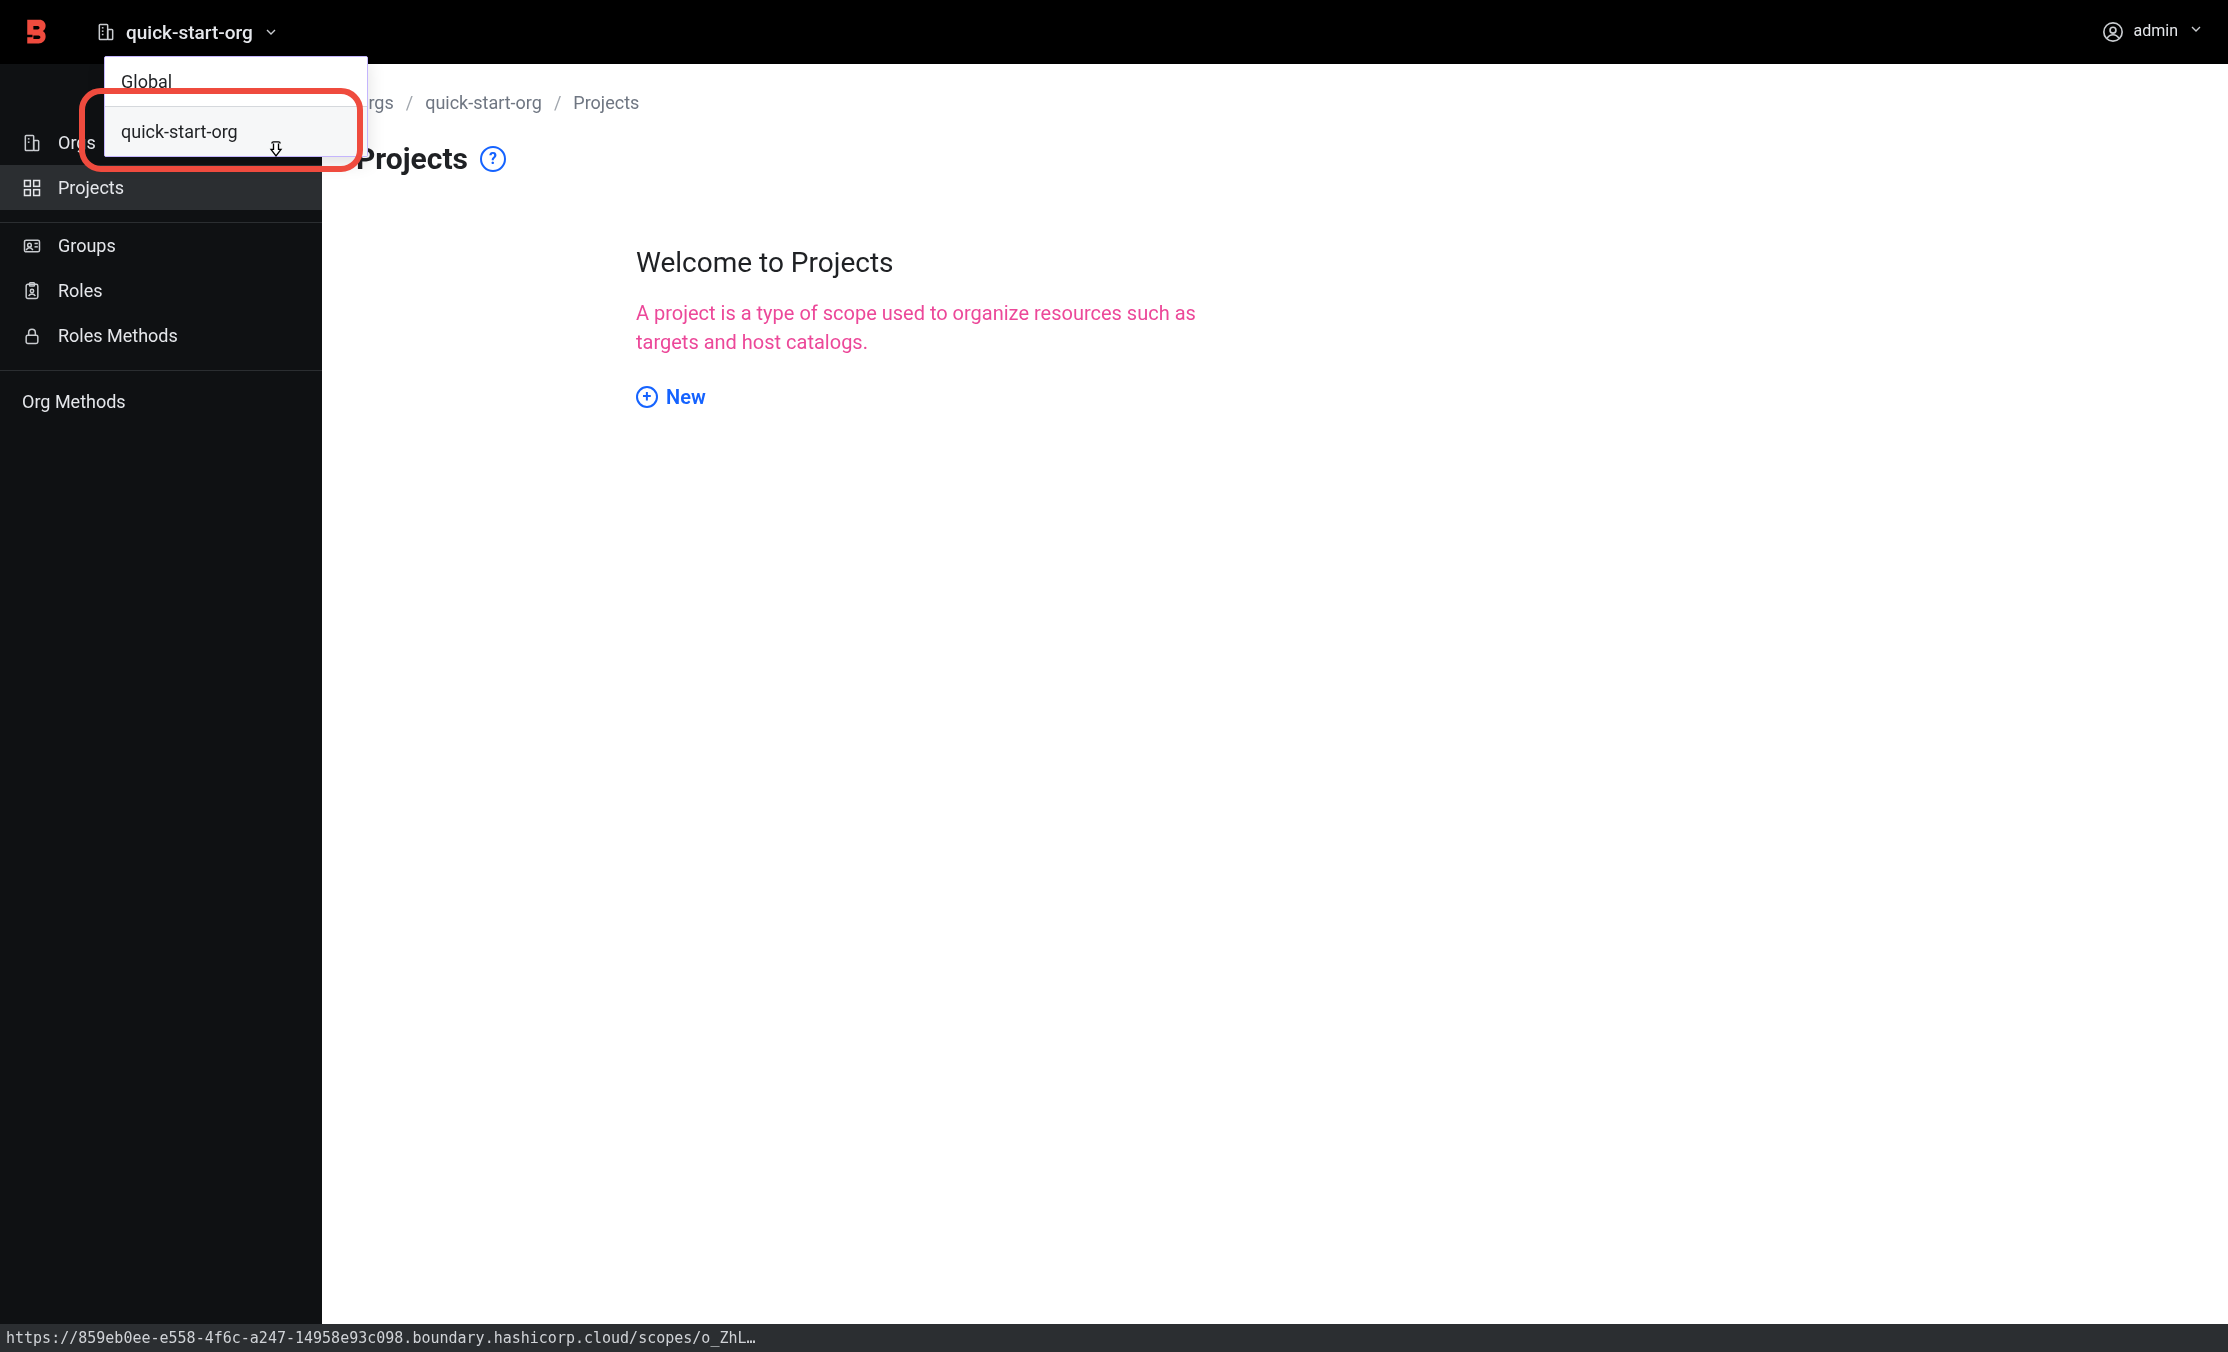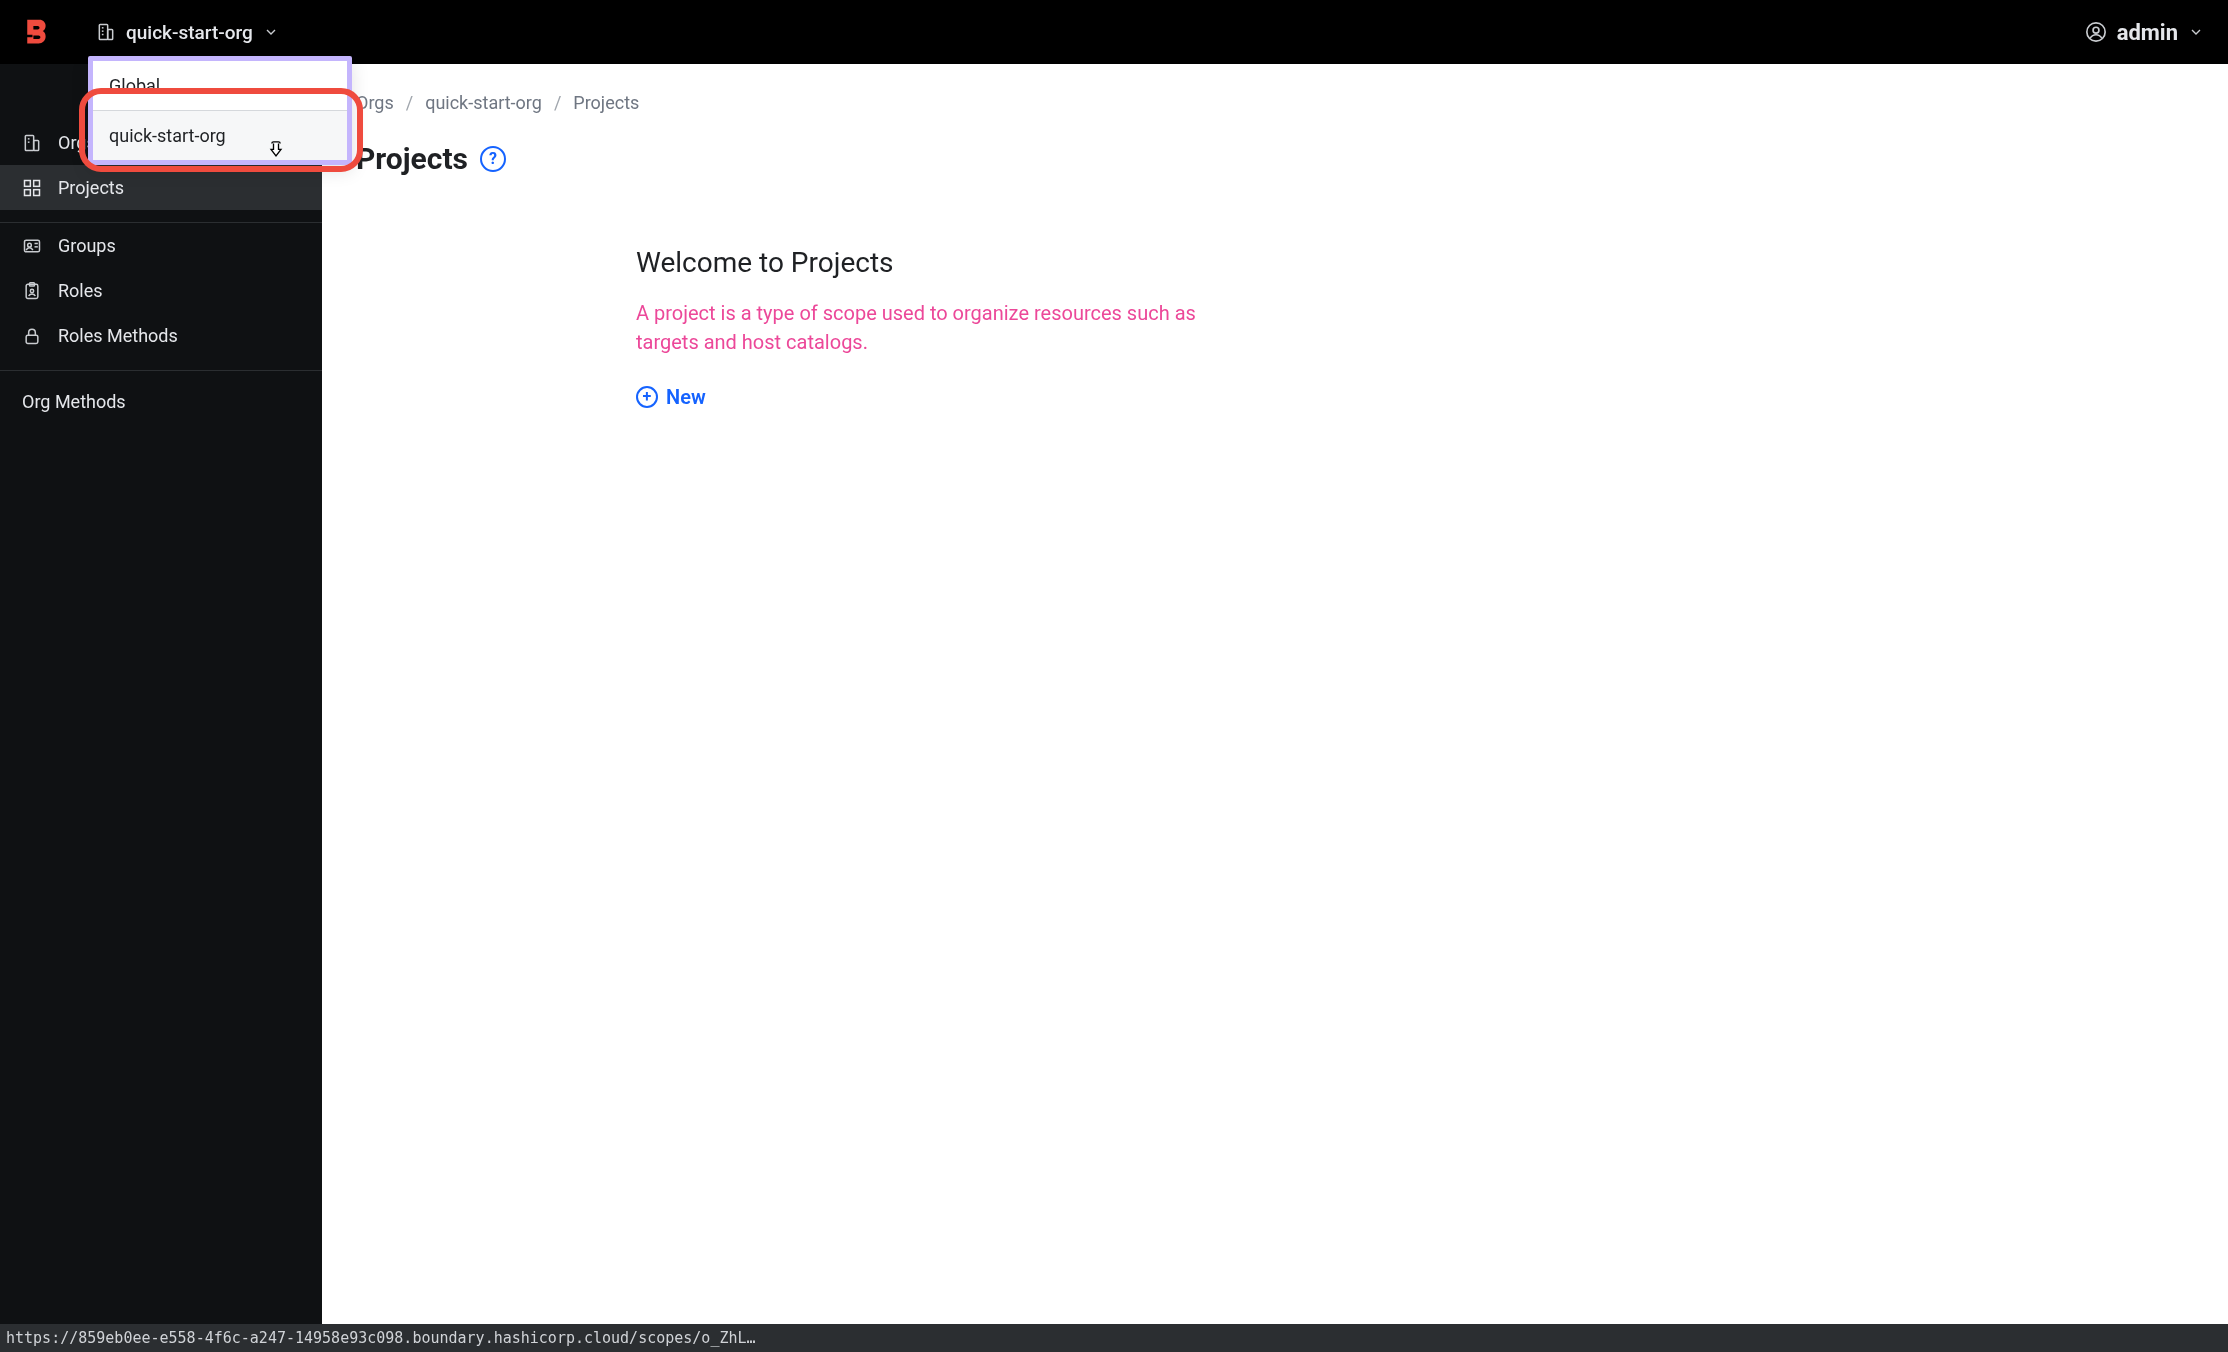--- a/index.html
+++ b/index.html
@@ -33,38 +33,38 @@
     margin-left: 36px;
     color: #e5e7eb;
     font-size: 19px;
     font-weight: 500;
     cursor: pointer;
     position: relative;
   }
   .hdr-spacer { flex: 1; }
   .user-menu {
     display: flex;
-    align-items: center;
+    align-items: flex-start;
     gap: 10px;
     color: #e5e7eb;
-    font-size: 22px;
-    font-weight: 700;
+    font-size: 16px;
+    font-weight: 400;
     cursor: pointer;
   }
 
   .chevron-down { width:16px; height:16px; }
 
   
   .dropdown {
     position: absolute;
     top: 56px;
-    left: 88px;
+    left: 104px;
     width: 264px;
     background: #fff;
-    border: 5px solid #c4b5fd;
+    border: 1px solid #c4b5fd;
     border-radius: 2px;
     box-shadow: 0 6px 18px rgba(0,0,0,0.12);
     z-index: 40;
     overflow: visible;
   }
   .dropdown-item {
     padding: 14px 16px;
     font-size: 18px;
     color: #1f2124;
     cursor: pointer;

